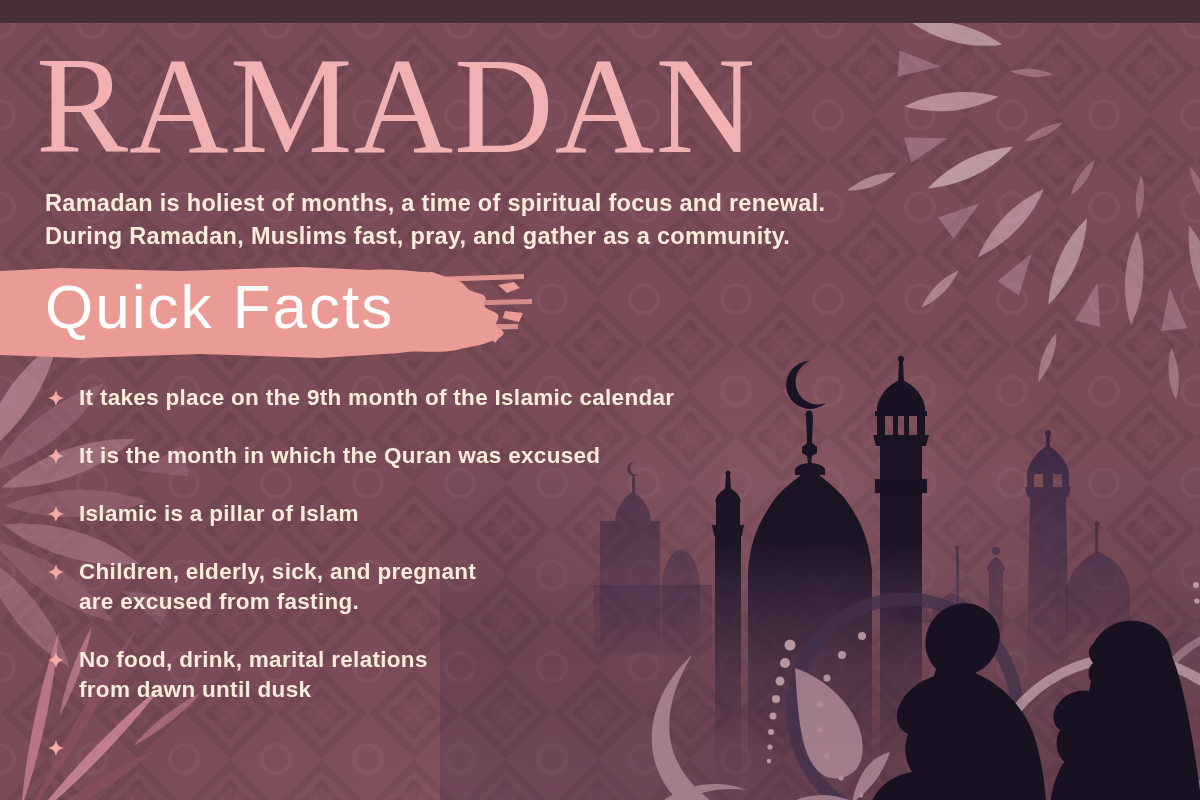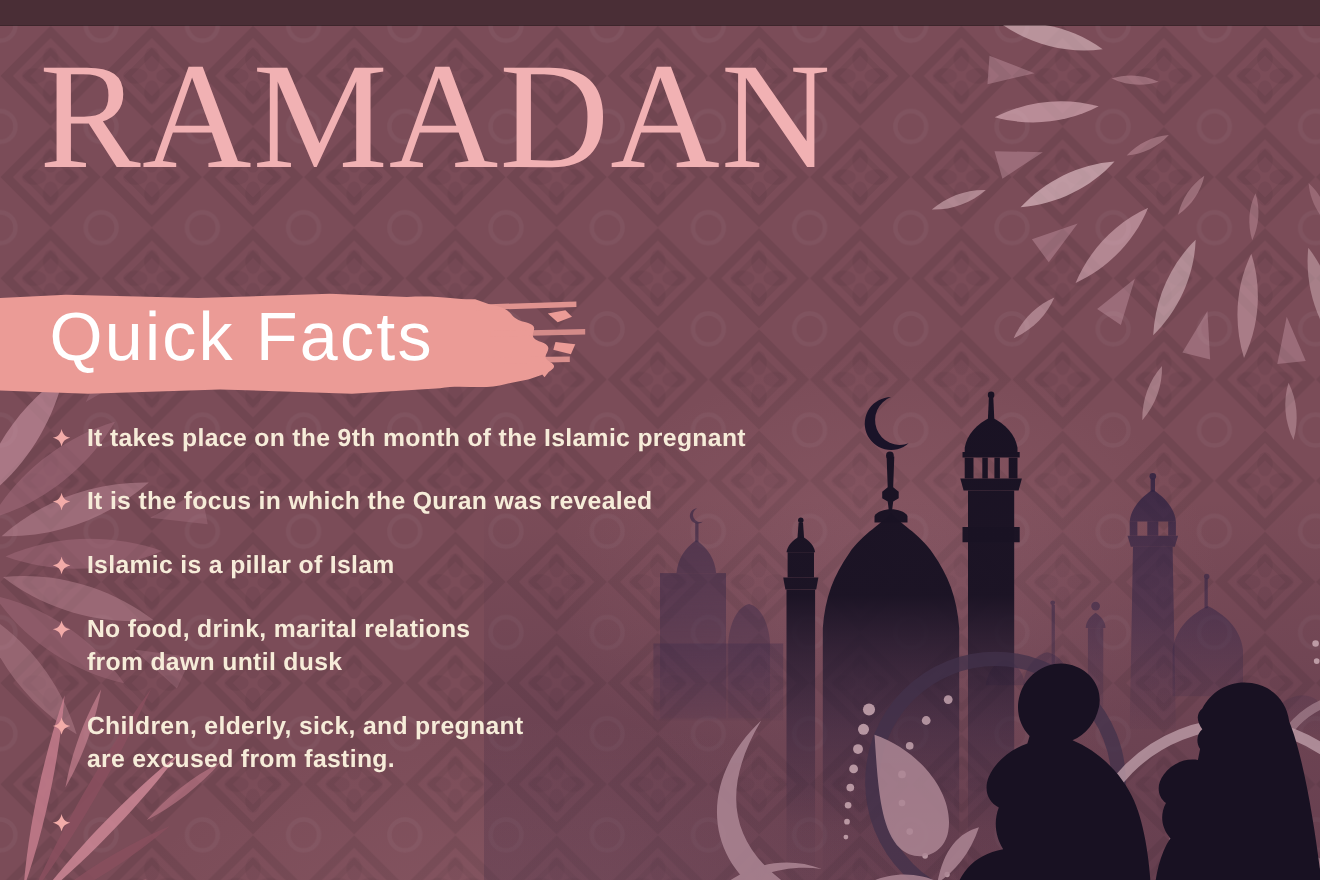--- a/index.html
+++ b/index.html
@@ -295,20 +295,24 @@
          C1102,604 1120,595 1138,598
          C1157,601 1170,615 1172,633
          C1184,662 1194,720 1200,768
          L1200,800 Z"></path>
 
     <rect x="0" y="796" width="1200" height="4" fill="#73737a"></rect>
   </svg>
 
   <div class="overlay title">RAMADAN</div>
 
+  <div class="overlay intro">
+    <span style="display:block;">Ramadan is holiest of months, a time of spiritual focus and renewal.</span>
+    <span style="display:block;">During Ramadan, Muslims fast, pray, and gather as a community.</span>
+  </div>
 
   <div class="overlay banner">
     <svg width="560" height="100" viewBox="0 0 560 100" aria-hidden="true">
       <g fill="#eb9b96">
         <path d="M0,6 L60,3 L180,6 L300,2 L370,5 C400,3 418,8 432,7 L446,12
                  C470,16 460,24 478,28 C496,33 474,40 492,46 C508,52 488,58 500,64
                  C512,70 492,76 480,80 L460,84 C440,90 420,84 400,88 L320,93 L200,89 L80,93 L0,90 Z"></path>
         <path d="M498,20 l16,-3 l6,6 l-13,5 Z"></path>
         <path d="M505,46 l18,2 l-4,9 l-16,-4 Z"></path>
         <path d="M488,69 l14,0 l-7,9 Z"></path>
@@ -319,57 +323,57 @@
     </svg>
     <div class="banner-text">Quick Facts</div>
   </div>
 
   <ul class="overlay facts">
     <li>
       <svg class="bullet" width="16" height="16" viewBox="0 0 16 16">
           <path fill="#f2aba8" d="M8,0 C9.2,5 11,6.8 16,8 C11,9.2 9.2,11 8,16 C6.8,11 5,9.2 0,8 C5,6.8 6.8,5 8,0 Z"></path>
         </svg>
       <div class="fact-text">
-          <span>It takes place on the 9th month of the Islamic pregnant</span>
-        </div>
-    </li>
-    <li>
-      <svg class="bullet" width="16" height="16" viewBox="0 0 16 16">
-          <path fill="#f2aba8" d="M8,0 C9.2,5 11,6.8 16,8 C11,9.2 9.2,11 8,16 C6.8,11 5,9.2 0,8 C5,6.8 6.8,5 8,0 Z"></path>
-        </svg>
-      <div class="fact-text">
-          <span>It is the focus in which the Quran was revealed</span>
+          <span>It takes place on the 9th month of the Islamic calendar</span>
+        </div>
+    </li>
+    <li>
+      <svg class="bullet" width="16" height="16" viewBox="0 0 16 16">
+          <path fill="#f2aba8" d="M8,0 C9.2,5 11,6.8 16,8 C11,9.2 9.2,11 8,16 C6.8,11 5,9.2 0,8 C5,6.8 6.8,5 8,0 Z"></path>
+        </svg>
+      <div class="fact-text">
+          <span>It is the month in which the Quran was excused</span>
         </div>
     </li>
     <li>
       <svg class="bullet" width="16" height="16" viewBox="0 0 16 16">
           <path fill="#f2aba8" d="M8,0 C9.2,5 11,6.8 16,8 C11,9.2 9.2,11 8,16 C6.8,11 5,9.2 0,8 C5,6.8 6.8,5 8,0 Z"></path>
         </svg>
       <div class="fact-text">
           <span>Islamic is a pillar of Islam</span>
+        </div>
+    </li>
+    <li>
+      <svg class="bullet" width="16" height="16" viewBox="0 0 16 16">
+          <path fill="#f2aba8" d="M8,0 C9.2,5 11,6.8 16,8 C11,9.2 9.2,11 8,16 C6.8,11 5,9.2 0,8 C5,6.8 6.8,5 8,0 Z"></path>
+        </svg>
+      <div class="fact-text">
+          <span>Children, elderly, sick, and pregnant</span>
+          <span>are excused from fasting.</span>
         </div>
     </li>
     <li>
       <svg class="bullet" width="16" height="16" viewBox="0 0 16 16">
           <path fill="#f2aba8" d="M8,0 C9.2,5 11,6.8 16,8 C11,9.2 9.2,11 8,16 C6.8,11 5,9.2 0,8 C5,6.8 6.8,5 8,0 Z"></path>
         </svg>
       <div class="fact-text">
           <span>No food, drink, marital relations</span>
           <span>from dawn until dusk</span>
         </div>
     </li>
     <li>
       <svg class="bullet" width="16" height="16" viewBox="0 0 16 16">
           <path fill="#f2aba8" d="M8,0 C9.2,5 11,6.8 16,8 C11,9.2 9.2,11 8,16 C6.8,11 5,9.2 0,8 C5,6.8 6.8,5 8,0 Z"></path>
         </svg>
-      <div class="fact-text">
-          <span>Children, elderly, sick, and pregnant</span>
-          <span>are excused from fasting.</span>
-        </div>
-    </li>
-    <li>
-      <svg class="bullet" width="16" height="16" viewBox="0 0 16 16">
-          <path fill="#f2aba8" d="M8,0 C9.2,5 11,6.8 16,8 C11,9.2 9.2,11 8,16 C6.8,11 5,9.2 0,8 C5,6.8 6.8,5 8,0 Z"></path>
-        </svg>
     </li>
   </ul>
 
 </div>
 
 </body></html>

